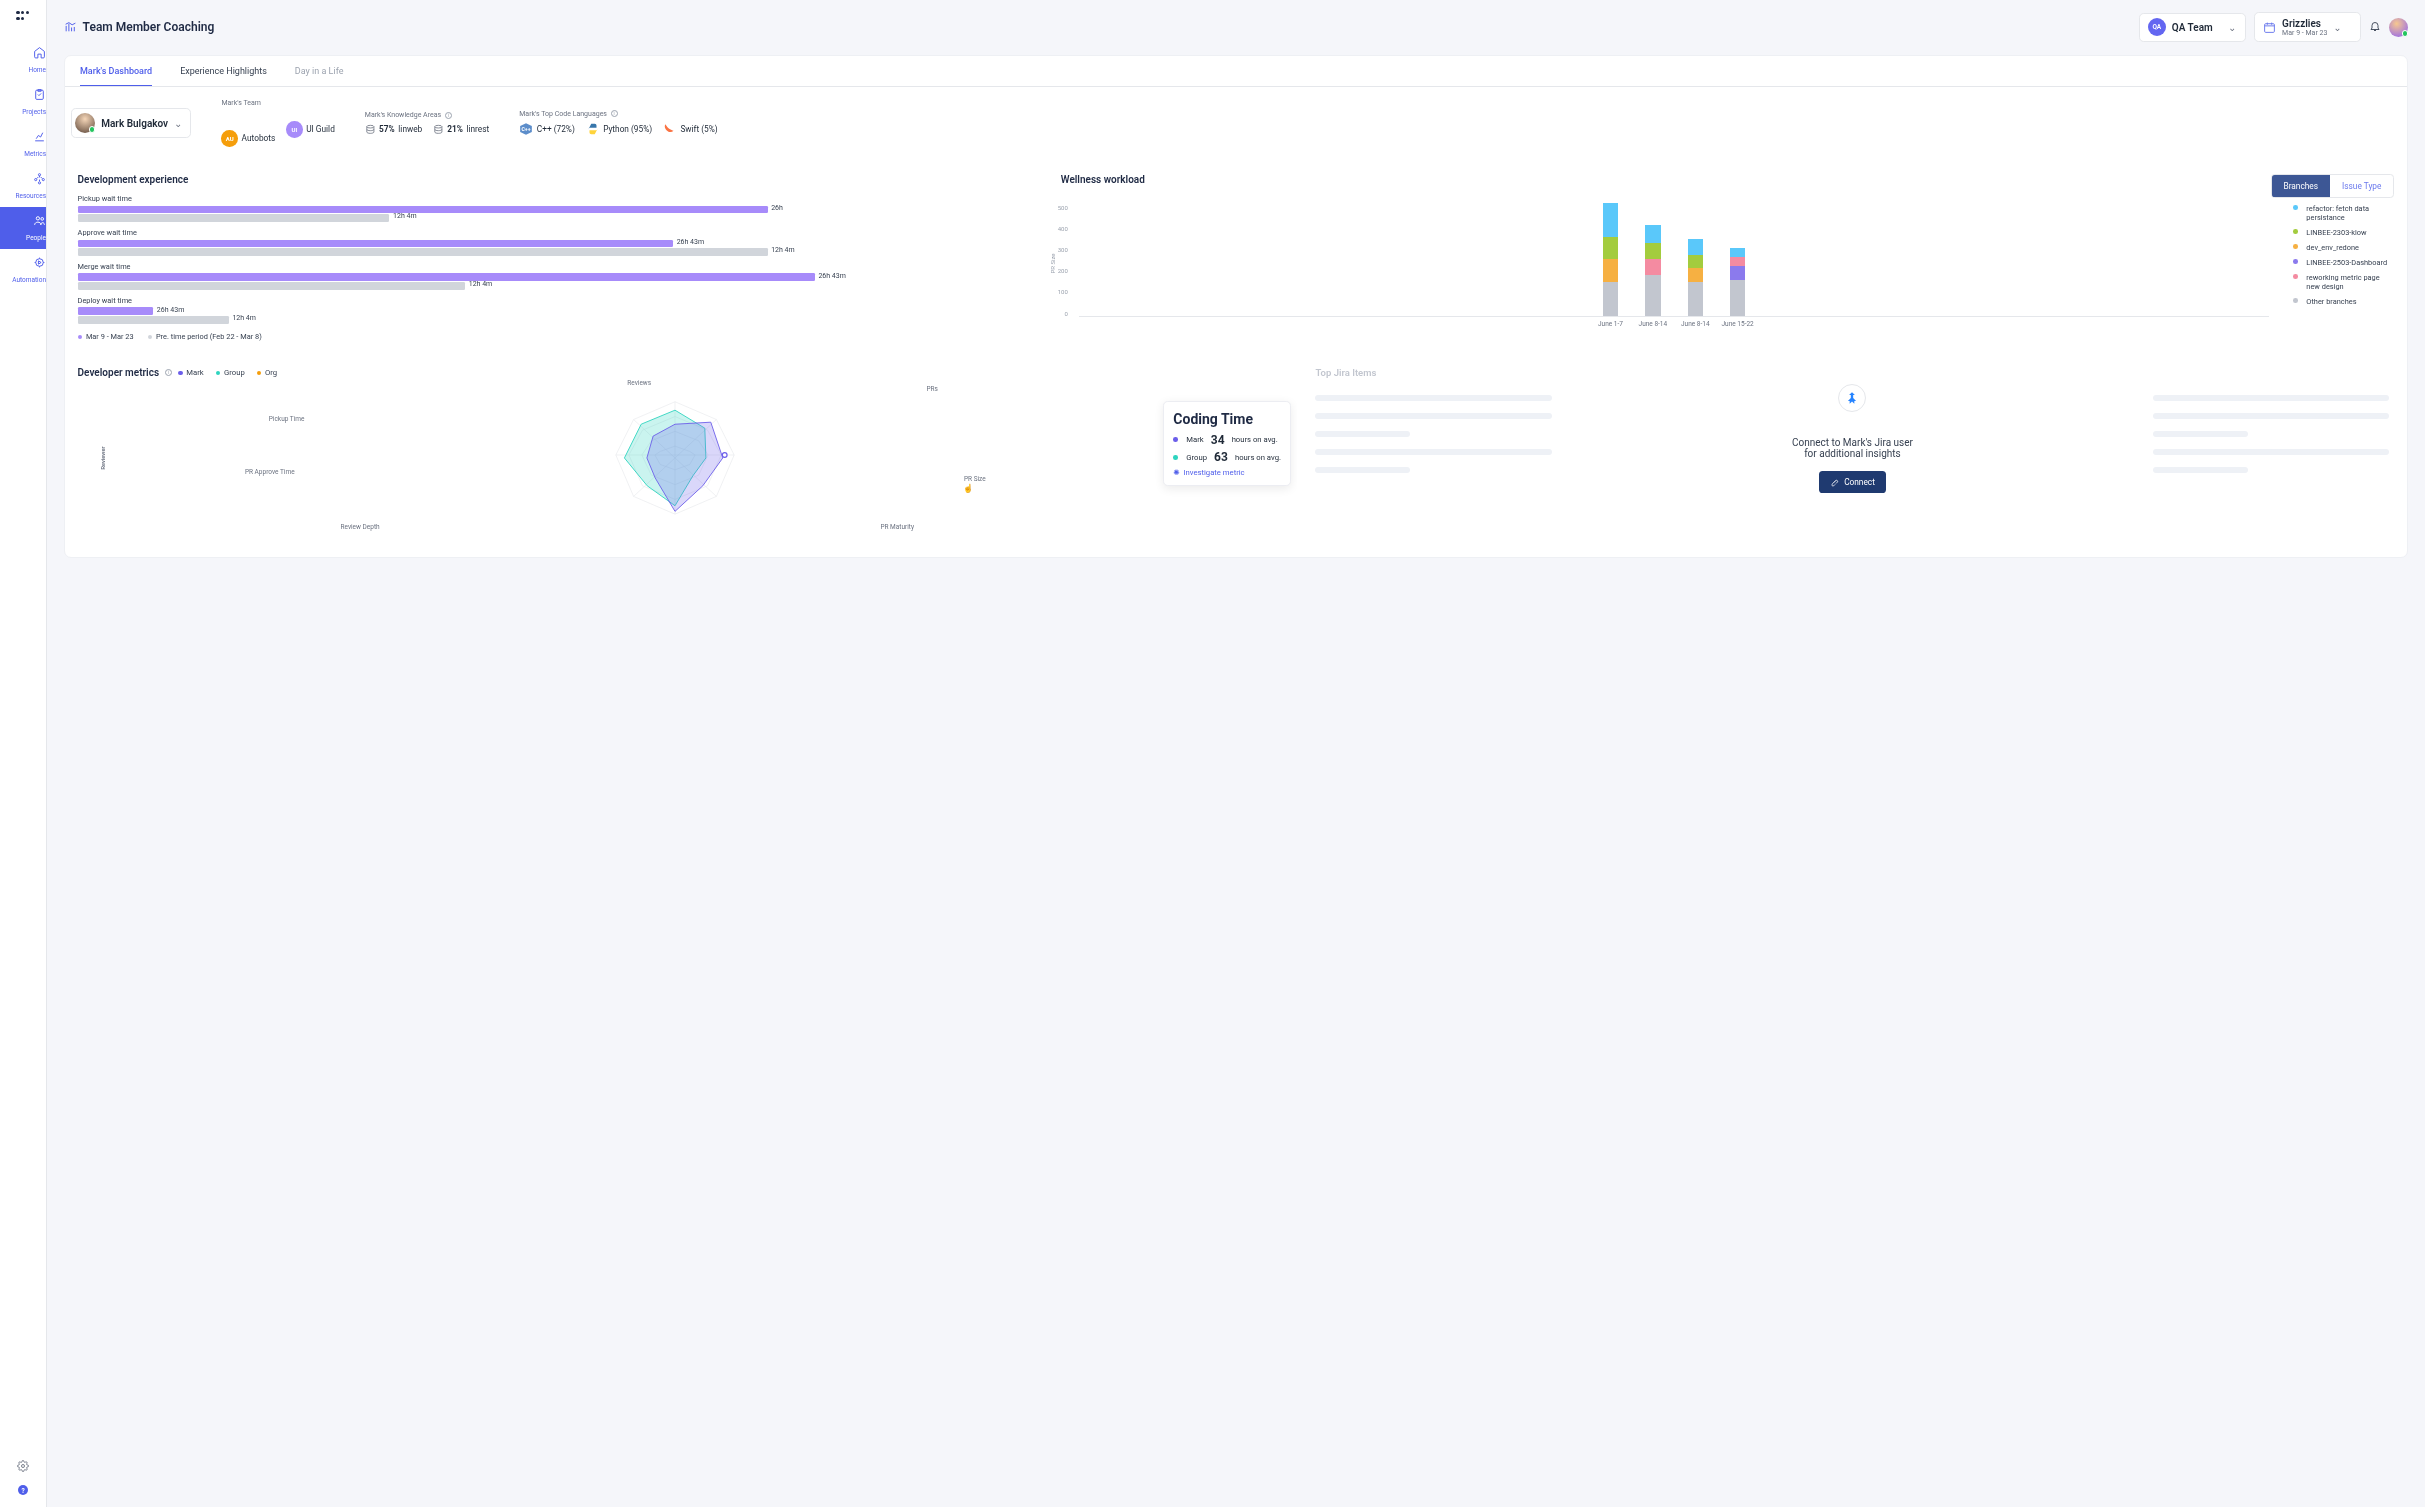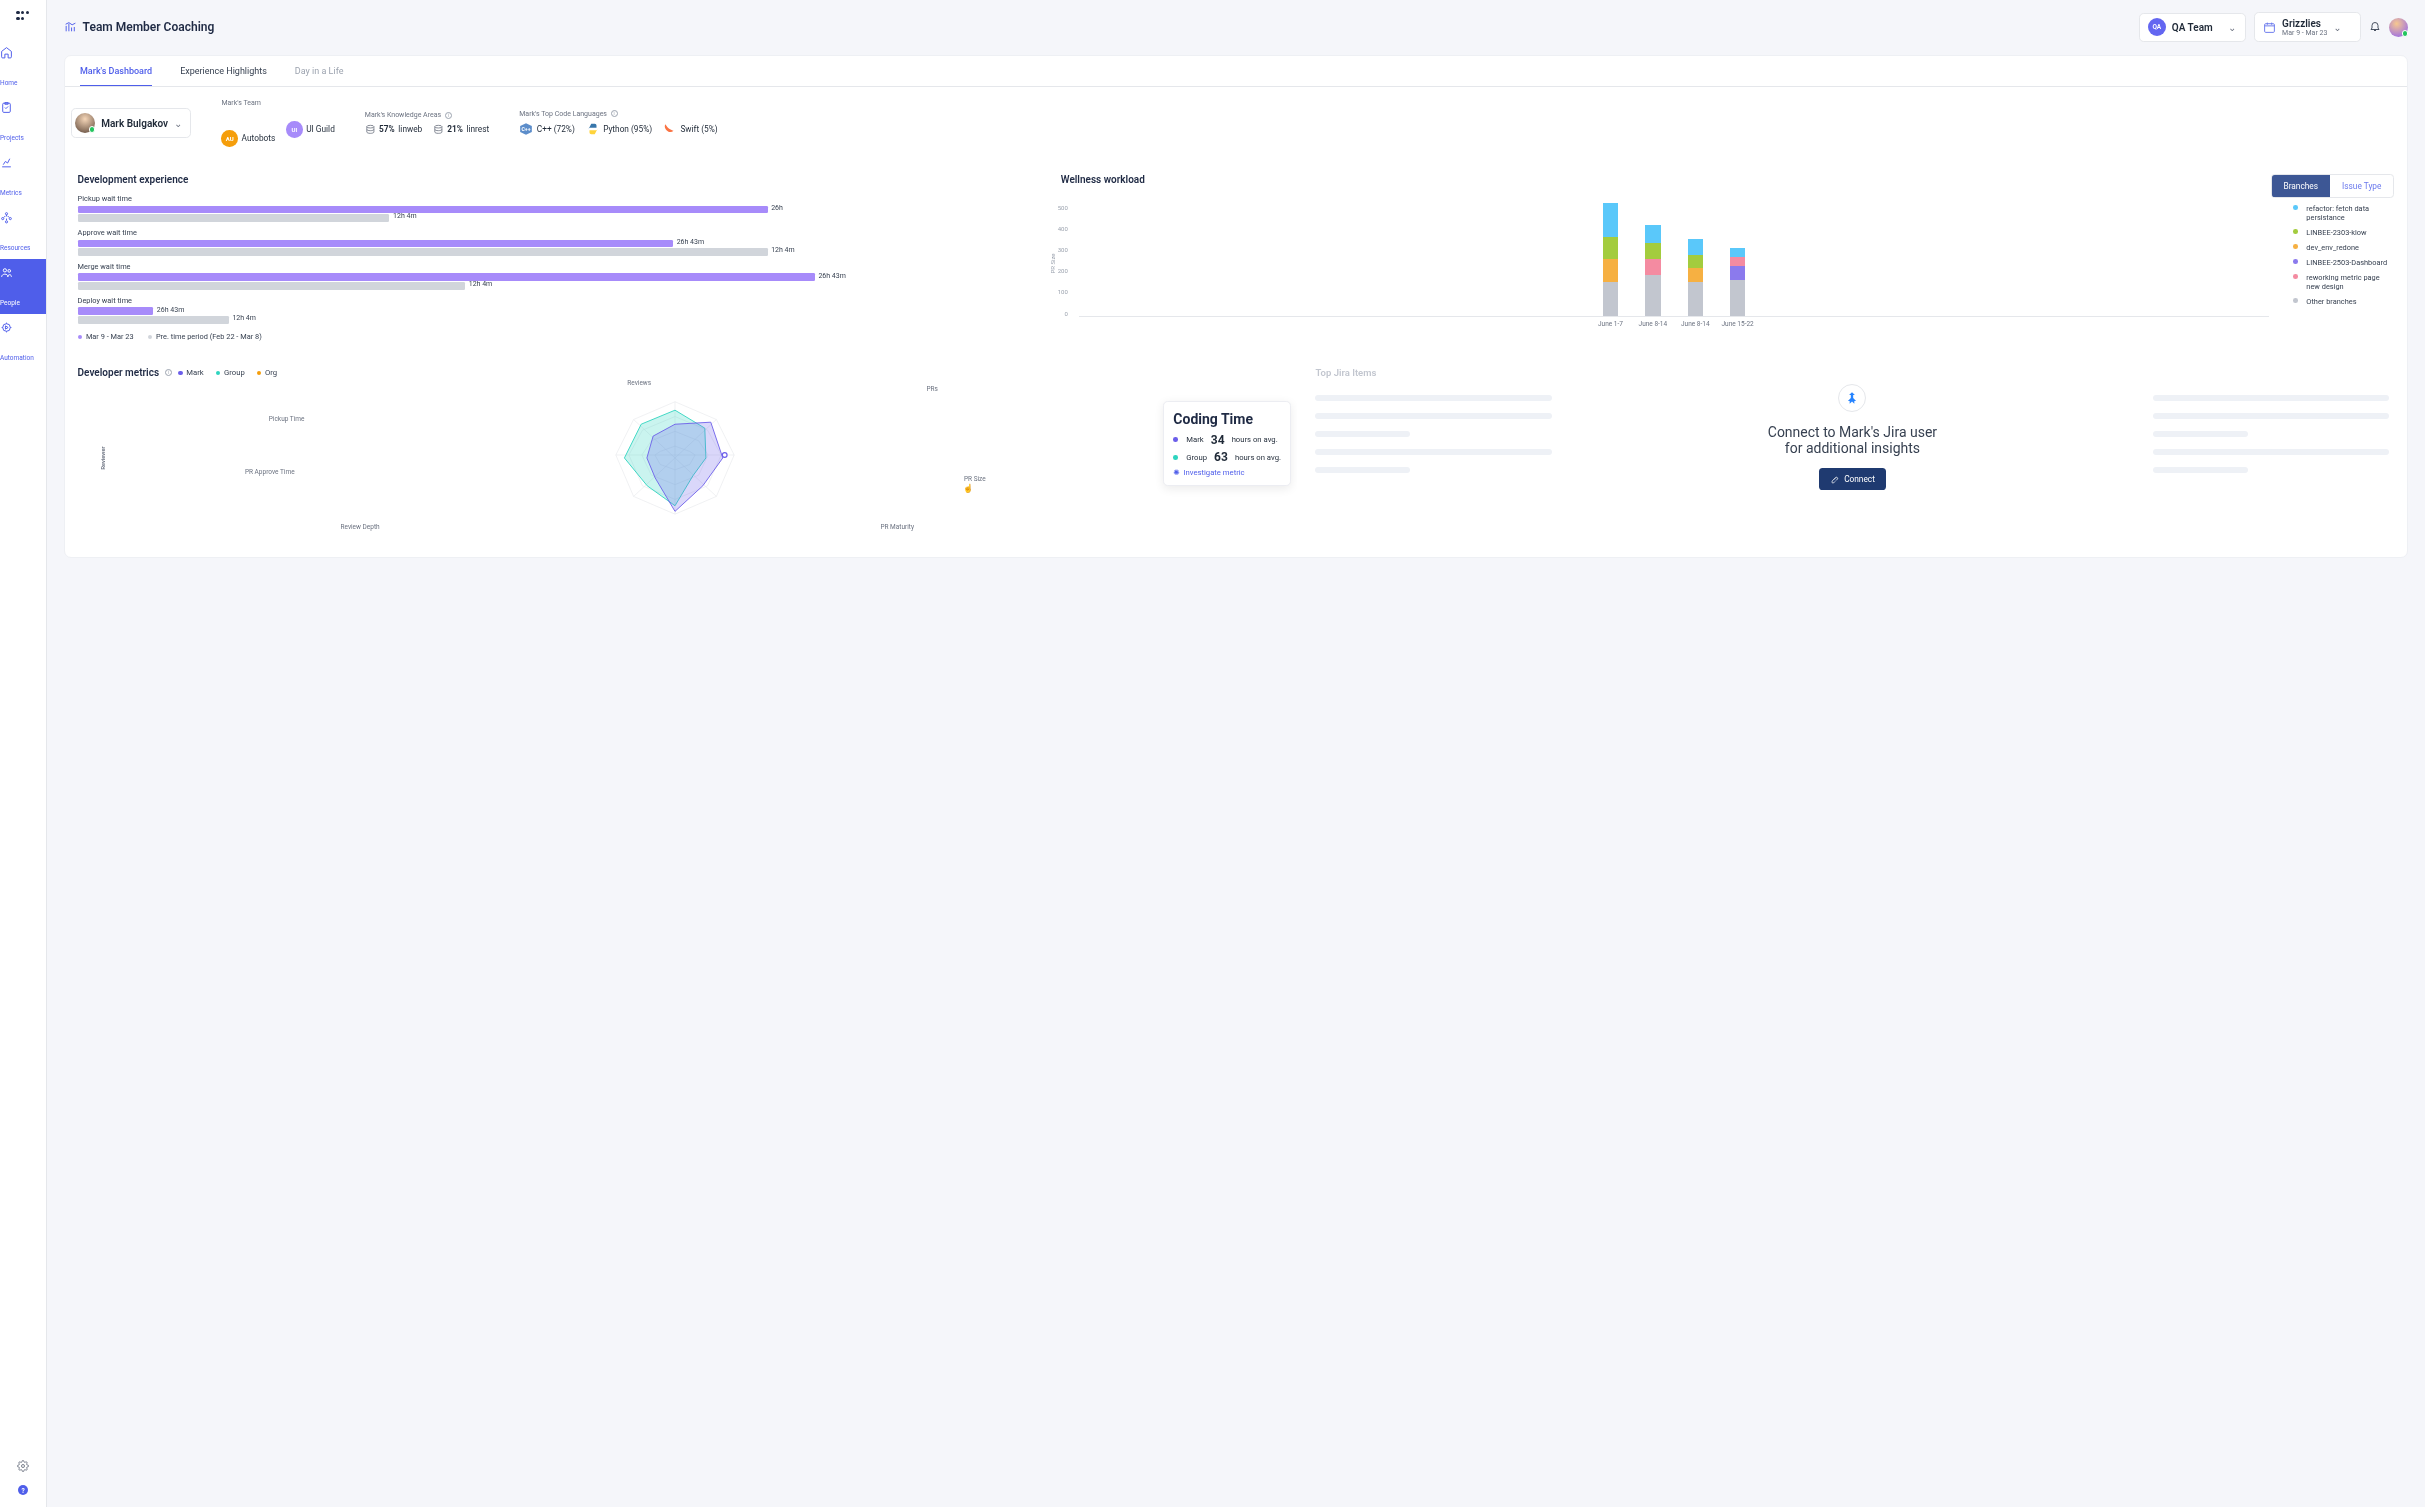--- a/index.html
+++ b/index.html
@@ -35,22 +35,22 @@
     .sb-logo span {
       width: 3.6px;
       height: 3.6px;
       background: #1f2a44;
       border-radius: 50%;
     }
     .sb-item {
       width: 100%;
       display: flex;
       flex-direction: column;
-      align-items: flex-start;
-      gap: 20px;
+      align-items: flex-end;
+      gap: 7px;
       padding: 7px 0;
       cursor: pointer;
       color: #4f5eea;
       font-size: 6.5px;
     }
     .sb-item svg { width: 13px; height: 13px; }
     .sb-item.active {
       background: #4f5eea;
       color: #fff;
     }
@@ -217,21 +217,21 @@
     .dev-legend{display:flex;gap:12px;font-size:7.7px;color:#374151;align-items:center;}
 
     .tooltip{position:absolute;background:#fff;border:0.6px solid #ecedf2;border-radius:4.7px;padding:8.3px 9.5px;box-shadow:0 2.4px 9.5px rgba(0,0,0,0.08);min-width:113px;}
     .tooltip h5{font-size:14px;font-weight:700;color:#1f2a44;margin-bottom:6px;}
     .tooltip .row{display:flex;align-items:center;gap:4.7px;font-size:7.7px;margin-bottom:3.6px;}
     .tooltip .big{font-size:12px;font-weight:700;margin:0 2.4px;}
     .tooltip .link{color:#4f5eea;font-size:7.7px;margin-top:3.6px;display:flex;gap:3.6px;align-items:center;}
 
     .jira-card{position:relative;text-align:center;padding:18px;}
     .jira-card h4{font-size:9.5px;color:#c2c6cf;font-weight:600;position:absolute;left:18px;top:13px;}
-    .jira-card p{font-size:14px;color:#374151;margin:12px 0 12px;}
+    .jira-card p{font-size:10px;color:#374151;margin:25px 0 12px;}
     .connect-btn{background:#1f3a70;color:#fff;border:none;padding:6px 10.7px;border-radius:3.6px;font-size:8.3px;display:inline-flex;gap:4.7px;align-items:center;cursor:pointer;}
     .jira-icon{width:28px;height:28px;border-radius:50%;border:1.8px solid #e5e7eb;margin:12px auto 0;display:flex;align-items:center;justify-content:center;}
     .placeholder-bars{position:absolute;top:0;left:0;right:0;bottom:0;display:flex;justify-content:space-between;padding:41px 18px 18px;pointer-events:none;}
     .pb-col{display:flex;flex-direction:column;gap:12px;flex:0 0 22%;}
     .pb{height:6px;background:#eef1f6;border-radius:3px;}
     .pb.sm{width:40%;}
 
     .radar-area{position:relative;height:154px;display:flex;align-items:center;justify-content:center;}
     .radar-svg{width:166px;height:142px;}
     .radar-lbl{position:absolute;font-size:6.5px;color:#6b7280;}

